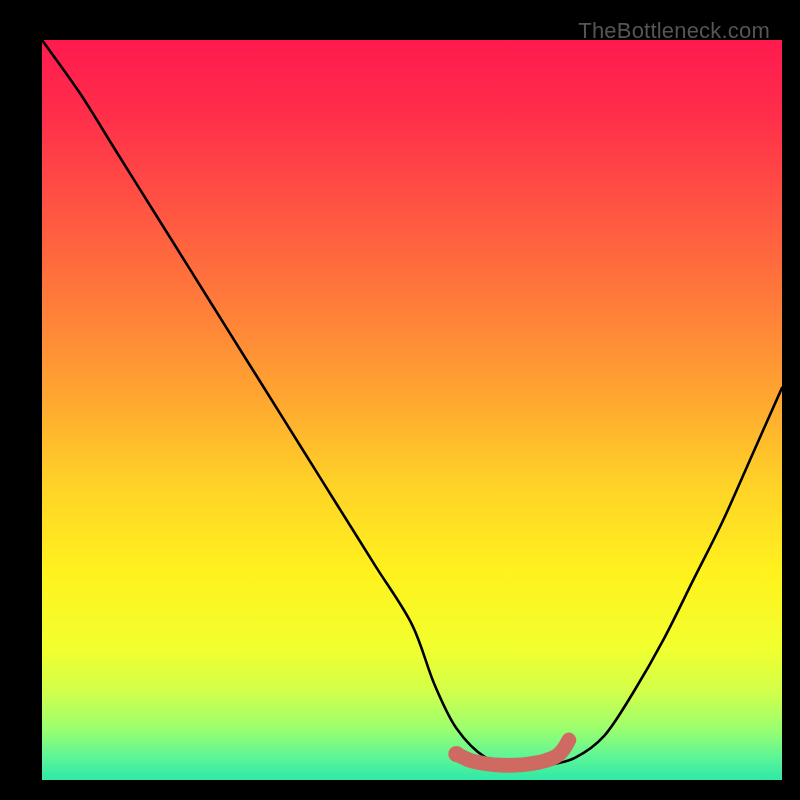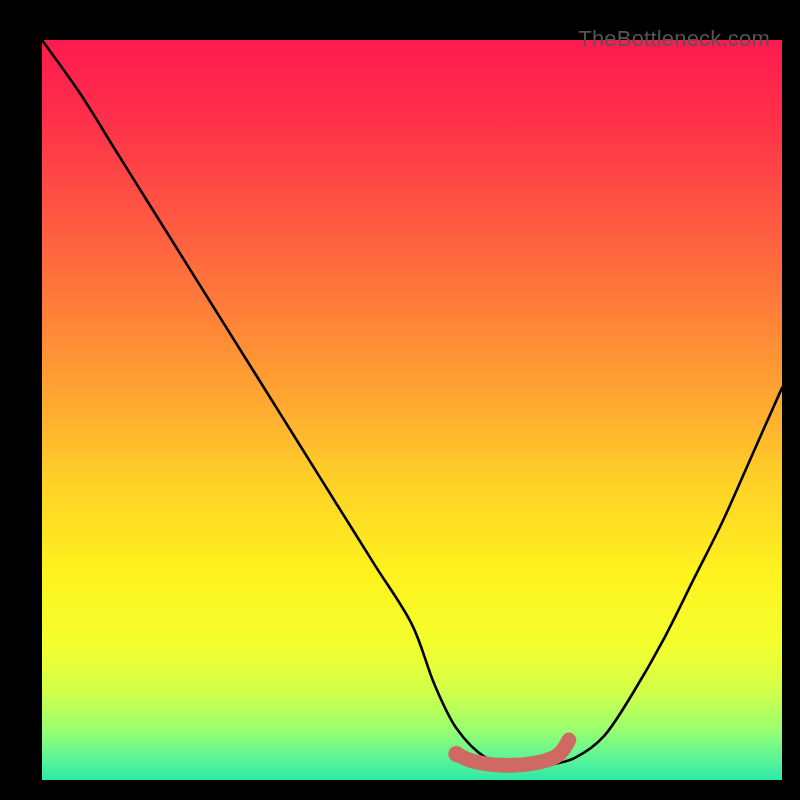--- a/index.html
+++ b/index.html
@@ -36,21 +36,20 @@
   }
   .watermark {
     position: absolute;
     top: 6px;
     right: 18px;
     color: #555;
     font-size: 22px;
     font-weight: 500;
     letter-spacing: 0.2px;
     z-index: 20;
-    margin-top: 8px;
   }
   svg.curve {
     position: absolute;
     left: 0;
     top: 0;
     width: 100%;
     height: 100%;
     z-index: 10;
   }
 </style>

